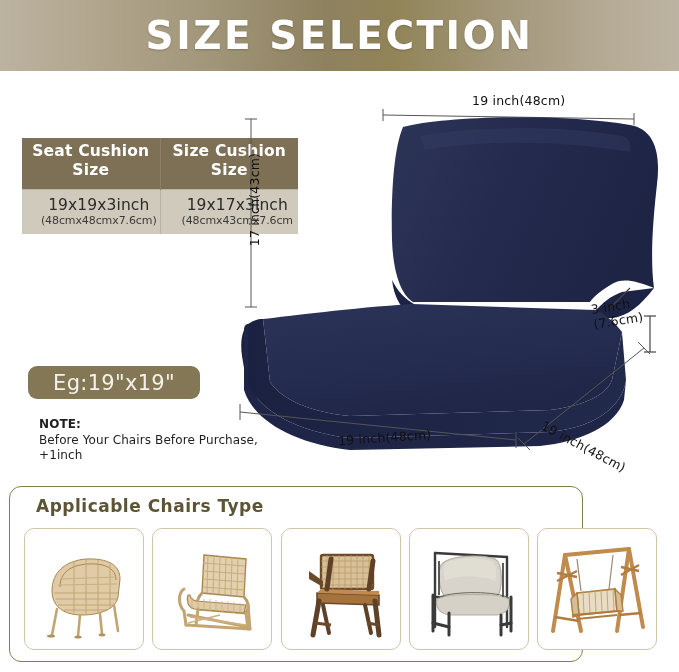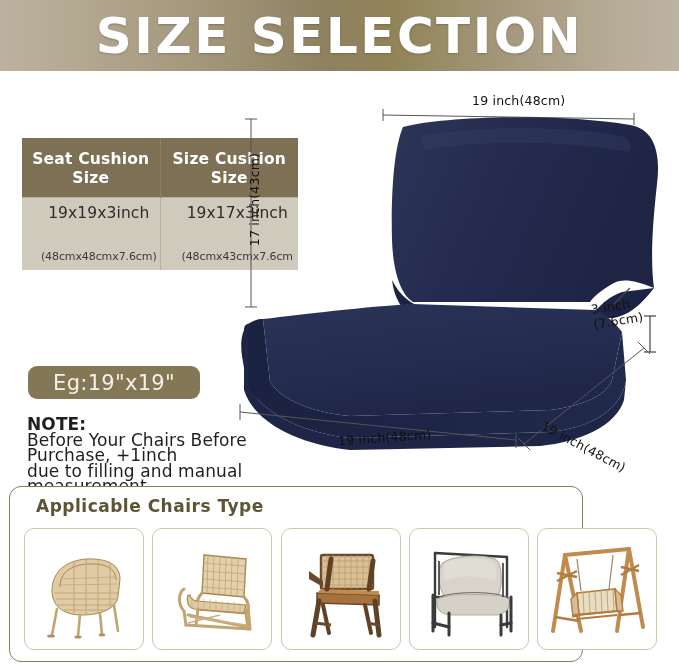--- a/index.html
+++ b/index.html
@@ -25,21 +25,21 @@
         #bcb2a0 0%, #b3a890 12%, #a2977a 30%,
         #8e8160 48%, #918458 58%, #a59a7e 76%,
         #b6ab95 90%, #bdb3a2 100%);
     display: flex;
     align-items: center;
     justify-content: center;
   }
   #header-title {
     font-family: "DejaVu Sans", sans-serif;
     font-weight: bold;
-    font-size: 50px;
+    font-size: 39px;
     letter-spacing: 2.5px;
     color: #ffffff;
     text-shadow: 0 1px 2px rgba(70,60,40,.35);
     white-space: nowrap;
   }
 
   
   #size-table {
     position: absolute;
     left: 22px; top: 138px;
@@ -47,21 +47,21 @@
     border-collapse: collapse;
     table-layout: fixed;
   }
   #size-table th {
     background: #7d7055;
     color: #ffffff;
     font-family: "DejaVu Sans", sans-serif;
     font-weight: bold;
     font-size: 15.5px;
     line-height: 19px;
-    padding: 12px 2px 9px 2px;
+    padding: 4px 2px 9px 2px;
     text-align: center;
     letter-spacing: .2px;
     border: none;
   }
   #size-table td {
     background: #cfcabb;
     text-align: center;
     padding: 6px 2px 7px 18px;
     border-top: 1px solid #b9b3a2;
     border-right: 1px solid #b9b3a2;
@@ -75,21 +75,20 @@
     line-height: 18px;
     color: #2b2b2b;
     letter-spacing: .1px;
   }
   .cell-cm {
     display: block;
     font-size: 11px;
     line-height: 13px;
     color: #3a3a3a;
     letter-spacing: -.1px;
-    margin-top: 28px;
   }
 
   
   #eg-badge {
     position: absolute;
     left: 28px; top: 366px;
     width: 172px; height: 33px;
     background: #847756;
     border-radius: 9px;
     display: flex;
@@ -99,23 +98,23 @@
   #eg-badge-label {
     color: #f4f1e8;
     font-size: 21px;
     font-weight: normal;
     letter-spacing: .3px;
   }
 
   
   #note-block {
     position: absolute;
-    left: 27px; top: 417px;
+    left: 39px; top: 417px;
     width: 260px;
-    font-size: 17px;
+    font-size: 12px;
     line-height: 15.5px;
     color: #1f1f1f;
     letter-spacing: .1px;
   }
   #note-title { font-weight: bold; display: block; }
   .note-line { display: block; }
 
   
   #cushion-illustration {
     position: absolute;
@@ -223,21 +222,20 @@
   </tbody>
 </table>
 
 <div id="eg-badge">
   <span id="eg-badge-label">Eg:19"x19"</span>
 </div>
 
 <div id="note-block">
   <span id="note-title">NOTE:</span>
   <span class="note-line">Before Your Chairs Before Purchase, +1inch</span>
-  <span class="note-line">due to filling and manual measurement</span>
 </div>
 
 <div id="cushion-illustration">
   <svg width="449" height="390" viewBox="0 0 449 390">
     <defs>
       <linearGradient id="backGrad" x1="0" y1="0" x2="1" y2="0.3">
         <stop offset="0%" stop-color="#2d3557"></stop>
         <stop offset="45%" stop-color="#242b4f"></stop>
         <stop offset="100%" stop-color="#1d2444"></stop>
       </linearGradient>

